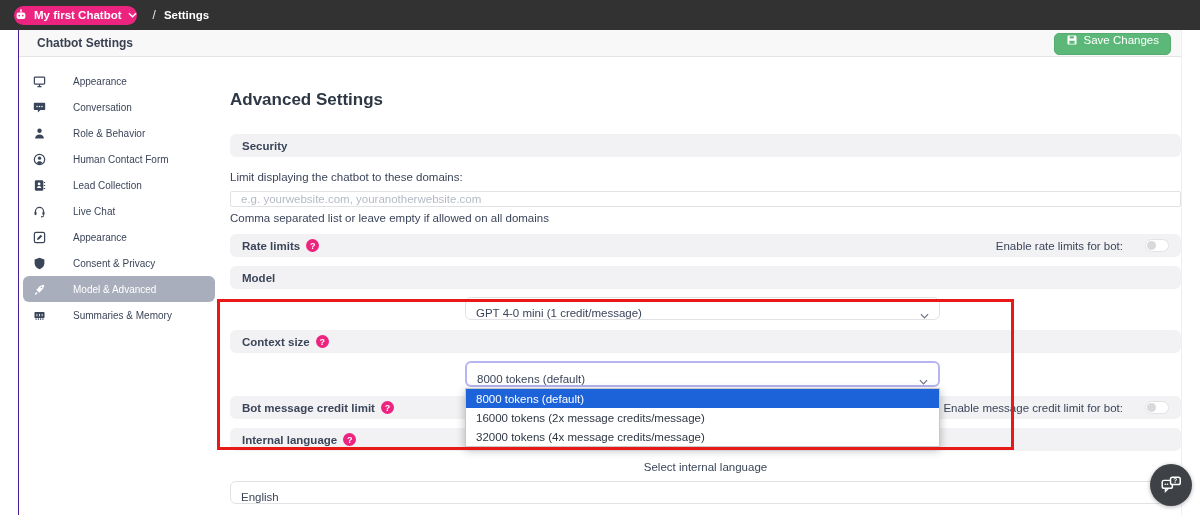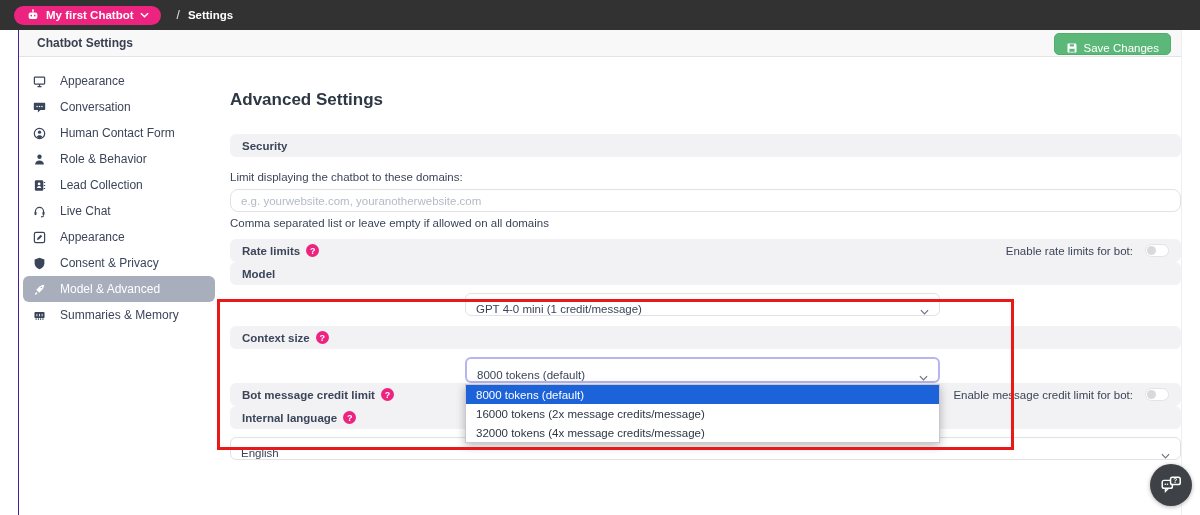--- a/index.html
+++ b/index.html
@@ -3,64 +3,64 @@
 <meta charset="utf-8">
 <style>
   * { box-sizing: border-box; margin: 0; padding: 0; }
   html,body { background:#fff; }
   body { font-family: "Liberation Sans", sans-serif; color:#3b4559; }
   .page { position:relative; width:1200px; height:515px; background:#fff; overflow:hidden; }
 
   
   .topbar { height:30px; background:#323232; display:flex; align-items:center; padding-left:14px; }
   .bot-btn { background:#ed2380; color:#fff; border:none; border-radius:14px; height:19px;
-             padding:0 12px; display:flex; align-items:center; gap:6px; font-size:11.5px;
+             padding:0 0; display:flex; align-items:center; gap:6px; font-size:11.5px;
              font-weight:bold; font-family:inherit; cursor:pointer; }
   .bot-btn svg { display:block; }
   .crumb-sep { color:#e8e8e8; font-size:12px; margin:0 8px 0 16px; }
   .crumb { color:#fff; font-size:11.5px; font-weight:bold; }
 
   
   .credits { position:absolute; top:24px; right:2px; height:14px; background:#2b9cf2;
              border-radius:8px; color:#fff; font-size:8px; font-weight:bold;
              display:flex; align-items:center; padding:0 9px; letter-spacing:.2px; z-index:60; }
 
   
   .card { position:absolute; left:18px; top:30px; width:1164px; height:485px;
           border-left:1px solid #4c1d95; border-right:1px solid #efeff1; background:#fff; }
   .card-header { position:relative; height:27px; background:#f8f8f9; border-bottom:1px solid #e4e4e6;
                  display:flex; align-items:center; padding-left:18px; }
   .card-title { font-size:12px; font-weight:bold; color:#39404f; }
   .save-btn { position:absolute; top:3px; right:10px; height:22px; background:#5cb878;
               border:1px solid #54ad6f; border-radius:5px; color:#fff; font-size:11.5px;
-              display:flex; align-items:flex-end; gap:6px; padding:0 11px; font-family:inherit; cursor:pointer; }
+              display:flex; align-items:flex-start; gap:6px; padding:0 11px; font-family:inherit; cursor:pointer; }
 
   
   .cbody { display:flex; padding-top:11px; }
   .sidebar { width:192px; margin-left:4px; flex:none; }
-  .side-item { height:26px; display:flex; align-items:center; gap:14px; padding:0 10px;
-               font-size:12px; color:#3b4559; border-radius:6px; cursor:pointer; }
+  .side-item { height:26px; display:flex; align-items:center; gap:27px; padding:0 10px;
+               font-size:10px; color:#3b4559; border-radius:6px; cursor:pointer; }
   .side-item svg { width:13px; height:13px; flex:none; }
   .side-item.selected { background:#a8aebb; color:#fff; }
 
   
   .main { position:relative; width:955px; margin-left:15px; }
   .page-title { font-size:17px; font-weight:bold; color:#2e3744; margin-top:22px; }
   .band { height:23px; background:#f2f2f4; border-radius:6px; display:flex; align-items:center;
           justify-content:space-between; padding:0 12px; margin-top:0; }
   .band-label { font-size:11.5px; font-weight:bold; color:#3b4559; display:flex; align-items:center; gap:6px; }
-  .band-right { display:flex; align-items:center; gap:12px; font-size:11.5px; color:#3b4559; }
+  .band-right { display:flex; align-items:center; gap:22px; font-size:11.5px; color:#3b4559; }
   .help { width:13px; height:13px; border-radius:50%; background:#ed2380; color:#fff; font-size:9px;
           font-weight:bold; display:inline-flex; align-items:center; justify-content:center; cursor:pointer; }
   .toggle { width:24px; height:13px; background:#fff; border:1px solid #e3e3e5; border-radius:7px;
             position:relative; cursor:pointer; flex:none; }
   .toggle .knob { position:absolute; left:1px; top:1px; width:9px; height:9px; border-radius:50%; background:#d9d9dc; }
 
   .field-label { font-size:11.5px; color:#3b4559; margin:14px 0 6px 0; }
-  .text-input { width:100%; height:23px; border:1px solid #e2e2e4; border-radius:8px; padding:0 10px;
+  .text-input { width:100%; height:16px; border:1px solid #e2e2e4; border-radius:2px; padding:0 10px;
                 font-size:11.5px; color:#3b4559; font-family:inherit; background:#fff; }
   .text-input::placeholder { color:#b4bac4; }
   .hint { font-size:11.5px; color:#3b4559; margin-top:5px; }
 
   .select { height:23px; border:1px solid #e2e2e4; border-radius:6px; background:#fff;
             display:flex; align-items:flex-end; justify-content:space-between; padding:0 10px;
             font-size:11.5px; color:#3b4559; cursor:pointer; }
   .select svg { flex:none; }
   .centered { width:475px; margin-left:235px; }
   .select.focused { border:2px solid #b7b5f1; height:26px; }
@@ -72,21 +72,21 @@
                color:#2d3642; cursor:pointer; }
   .dd-option.highlighted { background:#1c62d8; color:#fff; }
 
   
   .red-rect { position:absolute; left:217px; top:299px; width:797px; height:151px;
               border:3px solid #e81a17; z-index:40; pointer-events:none; }
   .chat-widget { position:absolute; right:8px; bottom:9px; width:42px; height:42px; border-radius:50%;
                  background:#3e4246; z-index:50; display:flex; align-items:center; justify-content:center;
                  cursor:pointer; box-shadow:0 1px 4px rgba(0,0,0,.3); }
 
-  .mt24{margin-top:24px;} .mt10{margin-top:10px;text-align:center;} .mt9{} .mt8{margin-top:8px;}
+  .mt24{margin-top:24px;} .mt10{margin-top:10px;text-align:center;} .mt9{margin-top:9px;} .mt8{margin-top:8px;}
 </style>
 </head>
 <body>
 
 <div class="page">
 
   <div class="topbar">
     <button class="bot-btn">
       <svg width="14" height="14" viewBox="0 0 16 16">
           <circle cx="8" cy="2.6" r="1.1" fill="#fff"></circle>
@@ -130,32 +130,32 @@
           <svg viewBox="0 0 16 16">
               <path fill="currentColor" d="M2 2.2h12c.6 0 1 .4 1 1v7c0 .6-.4 1-1 1H9.2L6 14v-2.8H2c-.6 0-1-.4-1-1v-7c0-.6.4-1 1-1z"></path>
               <circle cx="5" cy="6.7" r=".9" fill="#fff"></circle>
               <circle cx="8" cy="6.7" r=".9" fill="#fff"></circle>
               <circle cx="11" cy="6.7" r=".9" fill="#fff"></circle>
             </svg>
           <span>Conversation</span>
         </div>
         <div class="side-item">
           <svg viewBox="0 0 16 16">
+              <circle cx="8" cy="4.6" r="2.7" fill="currentColor"></circle>
+              <path fill="currentColor" d="M2.5 14c.3-3 2.6-4.9 5.5-4.9s5.2 1.9 5.5 4.9z"></path>
+            </svg>
+          <span>Role &amp; Behavior</span>
+        </div>
+        <div class="side-item">
+          <svg viewBox="0 0 16 16">
               <circle cx="8" cy="8" r="6.4" fill="none" stroke="currentColor" stroke-width="1.5"></circle>
               <circle cx="8" cy="6.4" r="2" fill="currentColor"></circle>
               <path fill="currentColor" d="M4.4 12.3c.8-1.5 2.1-2.3 3.6-2.3s2.8.8 3.6 2.3c-1 .9-2.2 1.4-3.6 1.4s-2.6-.5-3.6-1.4z"></path>
             </svg>
           <span>Human Contact Form</span>
-        </div>
-        <div class="side-item">
-          <svg viewBox="0 0 16 16">
-              <circle cx="8" cy="4.6" r="2.7" fill="currentColor"></circle>
-              <path fill="currentColor" d="M2.5 14c.3-3 2.6-4.9 5.5-4.9s5.2 1.9 5.5 4.9z"></path>
-            </svg>
-          <span>Role &amp; Behavior</span>
         </div>
         <div class="side-item">
           <svg viewBox="0 0 16 16">
               <rect x="2.3" y="1.5" width="10.4" height="13" rx="1.6" fill="currentColor"></rect>
               <path stroke="currentColor" stroke-width="1.3" d="M13.3 4.3h1.6M13.3 8h1.6M13.3 11.7h1.6"></path>
               <circle cx="7.5" cy="6" r="1.7" fill="#fff"></circle>
               <path fill="#fff" d="M4.7 11.2c.4-1.6 1.5-2.5 2.8-2.5s2.4.9 2.8 2.5z"></path>
             </svg>
           <span>Lead Collection</span>
         </div>
@@ -269,20 +269,21 @@
           </span>
         </div>
 
         
         <div class="band mt9">
           <span class="band-label">
             <span>Internal language</span>
             <span class="help">?</span>
           </span>
         </div>
+        <div class="field-label mt10" style="margin-top:10px;">Select internal language</div>
         <div class="select" style="margin-top:8px;">
           <span>English</span>
           <svg width="9" height="6" viewBox="0 0 10 6">
               <path d="M1 1l4 4 4-4" stroke="#6b7280" stroke-width="1.3" fill="none"></path>
             </svg>
         </div>
       </div>
     </div>
   </div>
 

